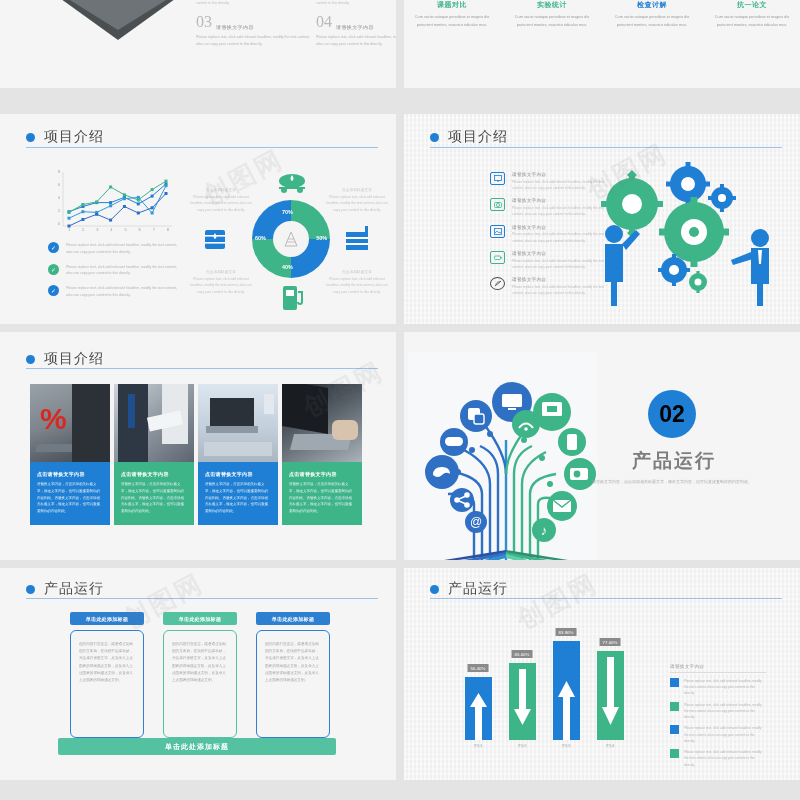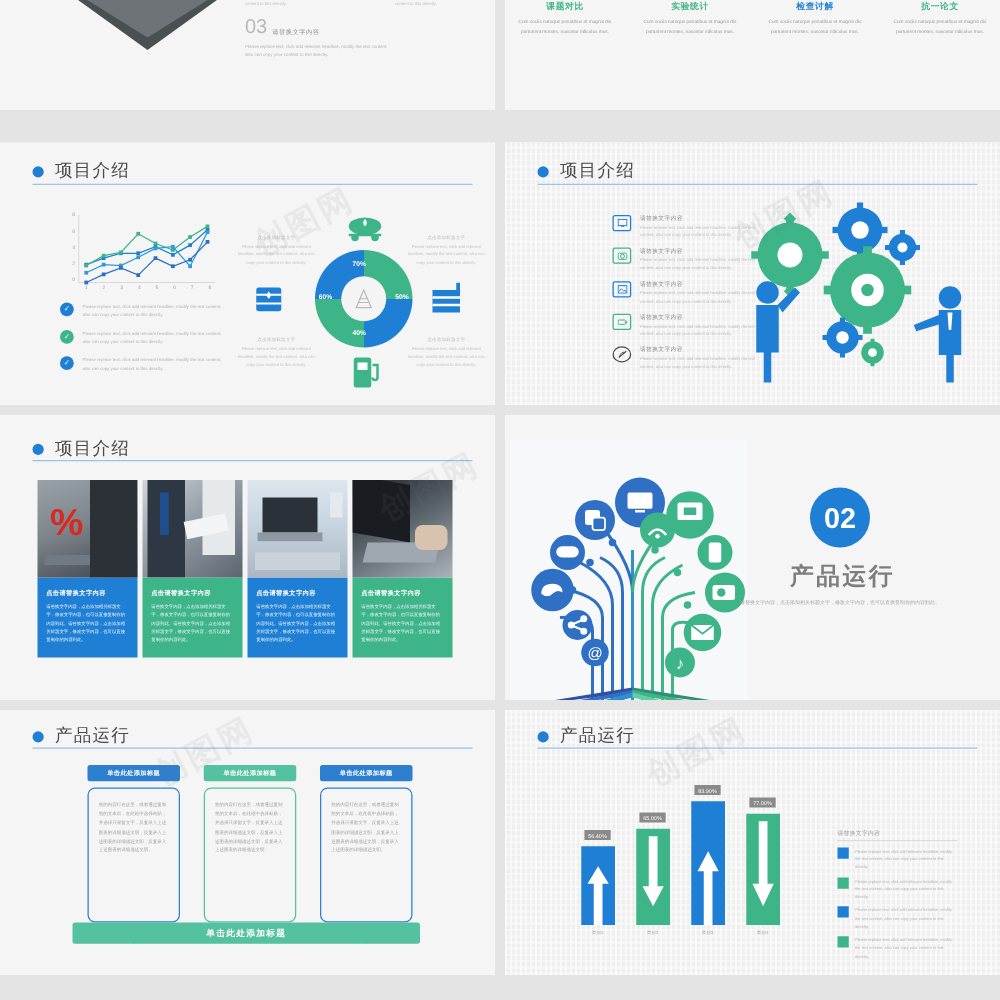--- a/index.html
+++ b/index.html
@@ -36,21 +36,21 @@
     background:#4a4f52;
     clip-path:polygon(50% 0,100% 28%,50% 100%,0 28%);
   }
   .iso .base2{
     position:absolute;left:4px;top:0px;width:108px;height:48px;
     background:#6d7376;
     clip-path:polygon(50% 0,100% 30%,50% 100%,0 30%);
   }
 
   .numcol{position:absolute;}
-  .numcol .nrow{display:flex;align-items:center;}
+  .numcol .nrow{display:flex;align-items:flex-end;font-family:Liberation Serif, serif;}
   .numcol .big{font-size:16px;color:#b9b9b9;font-weight:300;line-height:1;}
   .numcol .cn{font-size:5px;color:#8e8e8e;margin-left:4px;margin-top:7px;letter-spacing:.4px;}
   .numcol .para{margin-top:4px;font-size:3.6px;line-height:1.9;color:#b5b5b5;width:115px;}
   .tinyp{font-size:3.4px;line-height:1.9;color:#c0c0c0;}
 
   
   .fourcol{position:absolute;display:flex;}
   .fourcol .col{width:100px;text-align:center;}
   .fourcol .h{font-size:7px;font-weight:bold;letter-spacing:.5px;}
   .fourcol .b{margin-top:4px;font-size:3.8px;line-height:2.1;color:#9a9a9a;padding:0 9px;}
@@ -92,21 +92,21 @@
   
   .cards{position:absolute;display:flex;}
   .card{width:80px;margin-right:4px;}
   .card .ph{height:78px;position:relative;overflow:hidden;background:#b9bec4;}
   .card .cap{padding:9px 7px 10px 7px;}
   .card .cap .h{font-size:5px;color:#fff;font-weight:bold;letter-spacing:.3px;}
   .card .cap .p{margin-top:4px;font-size:3.5px;line-height:1.95;color:#eaf3fb;}
 
   
   .secnum{position:absolute;width:48px;height:48px;border-radius:50%;background:#1f7fd4;
-     display:flex;align-items:center;justify-content:center;color:#ffffff;font-size:23px;font-weight:bold;}
+     display:flex;align-items:center;justify-content:center;color:#000000;font-size:23px;font-weight:bold;}
   .sectitle{position:absolute;font-size:19px;color:#7d7d7d;font-weight:bold;letter-spacing:2px;}
   .secsub{position:absolute;width:160px;text-align:center;font-size:4px;color:#a9a9a9;line-height:2;}
 
   
   .boxrow{position:absolute;display:flex;}
   .bx{width:74px;margin-right:19px;}
   .bx .hd{height:13px;border-radius:2px;display:flex;align-items:center;justify-content:center;
      color:#fff;font-size:5px;font-weight:bold;letter-spacing:.3px;}
   .bx .bd{margin-top:5px;height:86px;border:1px solid #2d7fd0;border-radius:6px;padding:10px 8px;}
   .bx .bd p{margin:0;font-size:3.6px;line-height:2;color:#9e9e9e;}
@@ -143,20 +143,27 @@
       <div class="base2"></div>
 
     </div>
 
     <div class="tinyp" style="position:absolute;left:196px;top:52px;width:110px;">content to this directly.</div>
     <div class="tinyp" style="position:absolute;left:316px;top:52px;width:110px;">content to this directly.</div>
 
     <div class="numcol" style="left:196px;top:66px;">
       <div class="nrow">
         <div class="big">03</div>
+        <div class="cn">请替换文字内容</div>
+      </div>
+      <div class="para">Please replace text, click add relevant headline, modify the text content, also can copy your content to this directly.</div>
+    </div>
+    <div class="numcol" style="left:316px;top:66px;">
+      <div class="nrow">
+        <div class="big">04</div>
         <div class="cn">请替换文字内容</div>
       </div>
       <div class="para">Please replace text, click add relevant headline, modify the text content, also can copy your content to this directly.</div>
     </div>
   </div>
 
   <div class="slide white" style="left:404px;top:-52px;width:396px;height:140px;">
     <div class="fourcol" style="left:-2px;top:52px;">
       <div class="col">
         <div class="h" style="color:#3eb489;">课题对比</div>

